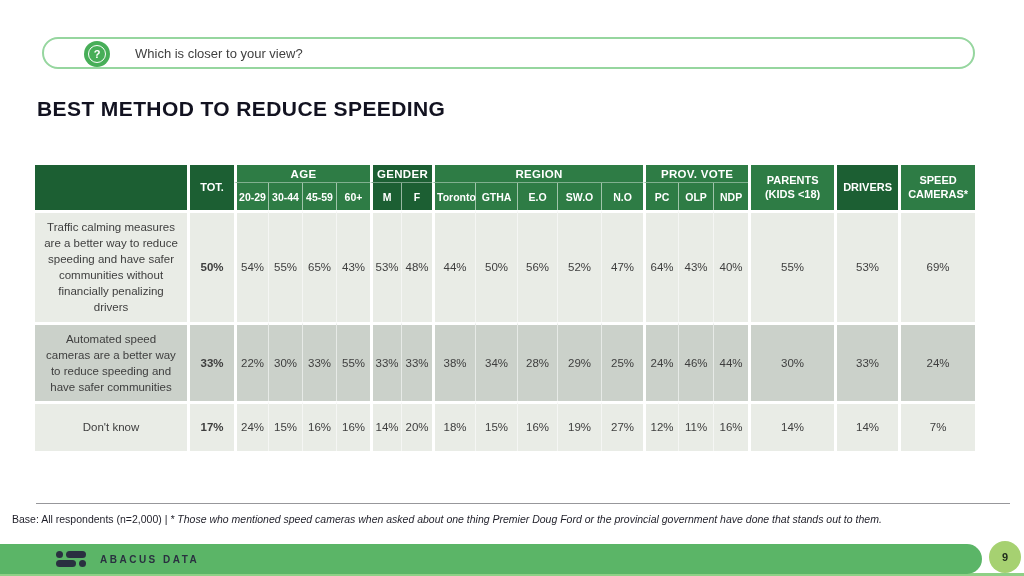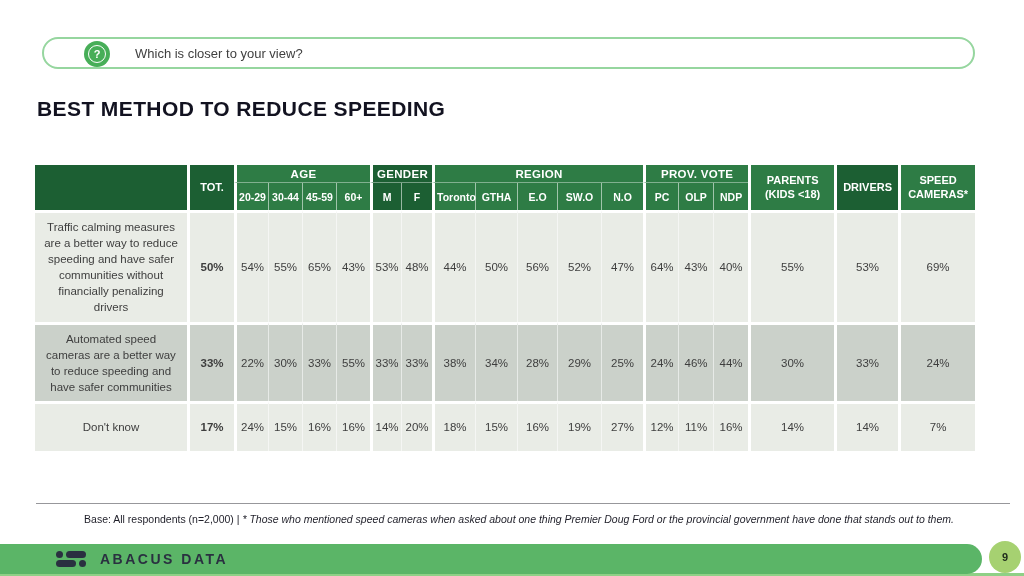--- a/index.html
+++ b/index.html
@@ -38,33 +38,33 @@
   tr.rowdark td { background:var(--row-dark,#cbd1ca); }
   tbody tr td { border-top:3px solid #fff; }
   tr.r0 td { height:90px; } tr.r1 td { height:64px; } tr.r2 td { height:50px; }
   .rowlabel { text-align:center; padding:6px 8px; font-size:11px; color:#333; line-height:1.4;margin-top:20px; }
   .btot { font-weight:bold; color:#2e2e2e; }
   .vg { color:var(--positive,#2ca24c); }
   .vr { color:var(--negative,#ef3b2d); }
 
   
   .rule { position:absolute; left:36px; top:503px; width:974px; border-top:1.5px solid #97979b; }
-  .base { position:absolute; left:24px; top:513px; width:990px; font-size:10.5px; color:#1e1e28;text-align:center; }
+  .base { position:absolute; left:12px; top:513px; width:990px; font-size:10.5px; color:#1e1e28; }
   .base em { font-style:italic; }
 
   
   .bstrip { position:absolute; left:0; bottom:0; width:1024px; height:3px; background:var(--strip-green,#8fd086); }
   .bbar { position:absolute; left:0; top:544px; width:982px; height:30px;
           background:var(--bar-green,#5bb567); border-radius:0 15px 15px 0;
           display:flex; align-items:center; }
   .logo { margin-left:56px; display:flex; flex-direction:column; gap:2px; }
   .lrow { display:flex; align-items:center; gap:3px; }
   .dot { width:7px; height:7px; border-radius:50%; background:var(--navy,#2a3040); display:inline-block; }
   .dash { width:20px; height:7px; border-radius:4px; background:var(--navy,#2a3040); display:inline-block; }
-  .brand { margin-left:14px; font-size:14px; font-weight:bold; letter-spacing:2.5px; color:var(--navy,#2a3040); }
+  .brand { margin-left:14px; font-size:10px; font-weight:bold; letter-spacing:2.5px; color:var(--navy,#2a3040); }
   .pagenum { position:absolute; left:989px; top:541px; width:32px; height:32px; border-radius:50%;
              background:var(--badge-green,#a6d171); display:flex; align-items:center; justify-content:center;
              font-size:11px; font-weight:bold; color:#1e2b1c; }
 </style>
 </head>
 <body>
 
 <div class="slide">
 
   <div class="qpill">

